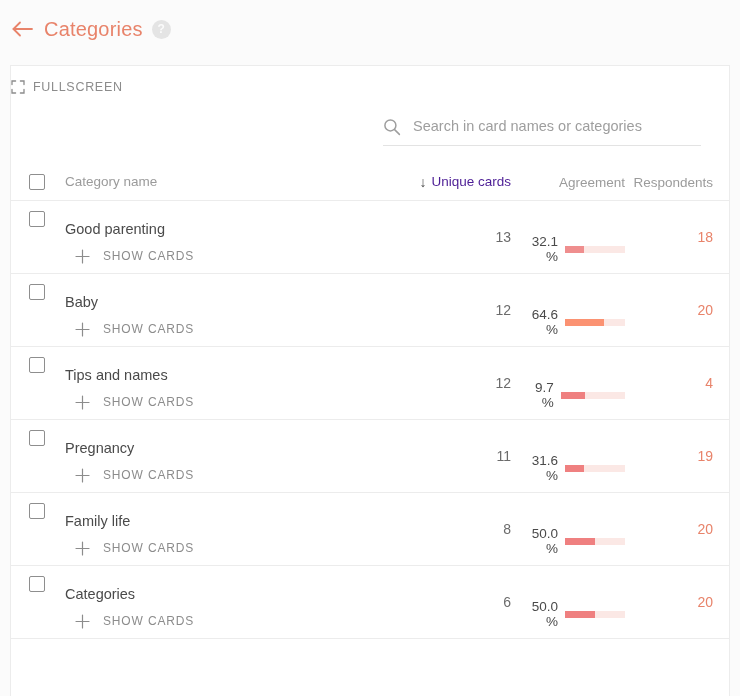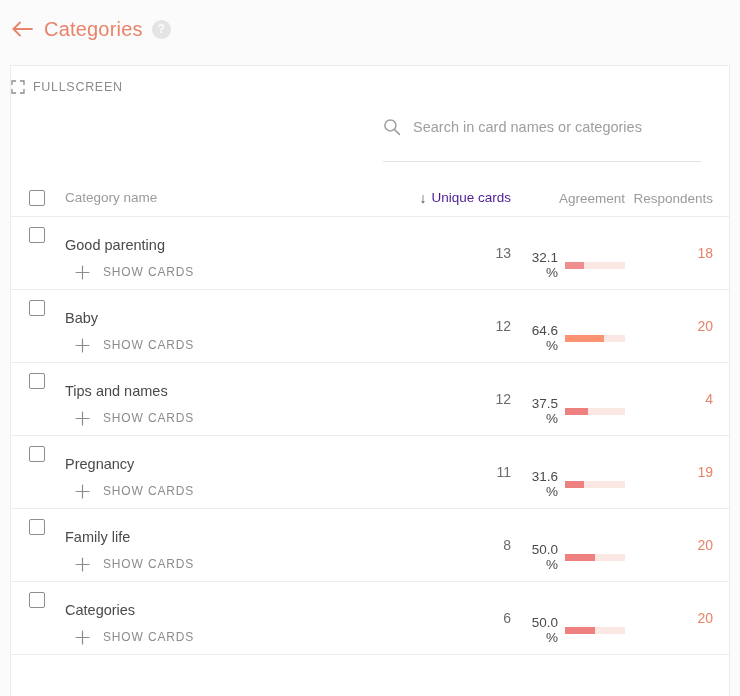--- a/index.html
+++ b/index.html
@@ -89,23 +89,23 @@
     font-size: 12.5px;
     letter-spacing: .7px;
   }
   .fullscreen-icon { display: block; }
 
   
   .search-wrap {
     margin: 24px 28px 0 372px;
     border-bottom: 1px solid #e3e3e3;
     display: flex;
-    align-items: center;
+    align-items: flex-start;
     gap: 12px;
-    padding-bottom: 25px;
+    padding-bottom: 9px;
   }
   .search-icon { flex: 0 0 auto; display: block; }
   .search-input {
     border: none;
     outline: none;
     flex: 1 1 auto;
     font-family: "Liberation Sans", sans-serif;
     font-size: 14.5px;
     color: #555;
     background: transparent;
@@ -353,21 +353,21 @@
           </span>
           <span class="show-cards-label">SHOW CARDS</span>
         </span>
       </div>
     </div>
     <div class="col-cards">
       <span class="cards-val">12</span>
     </div>
     <div class="col-agree">
       <div class="agree-cell">
-        <span class="agree-pct">37.5 %</span>
+        <span class="agree-pct">9.7 %</span>
         <span class="bar-track">
           <span class="bar-fill" style="width: 37.5%; background: rgb(239, 128, 128);"></span>
         </span>
       </div>
     </div>
     <div class="col-resp">
       <span class="resp-val">4</span>
     </div>
   </div>
         <div class="row">

